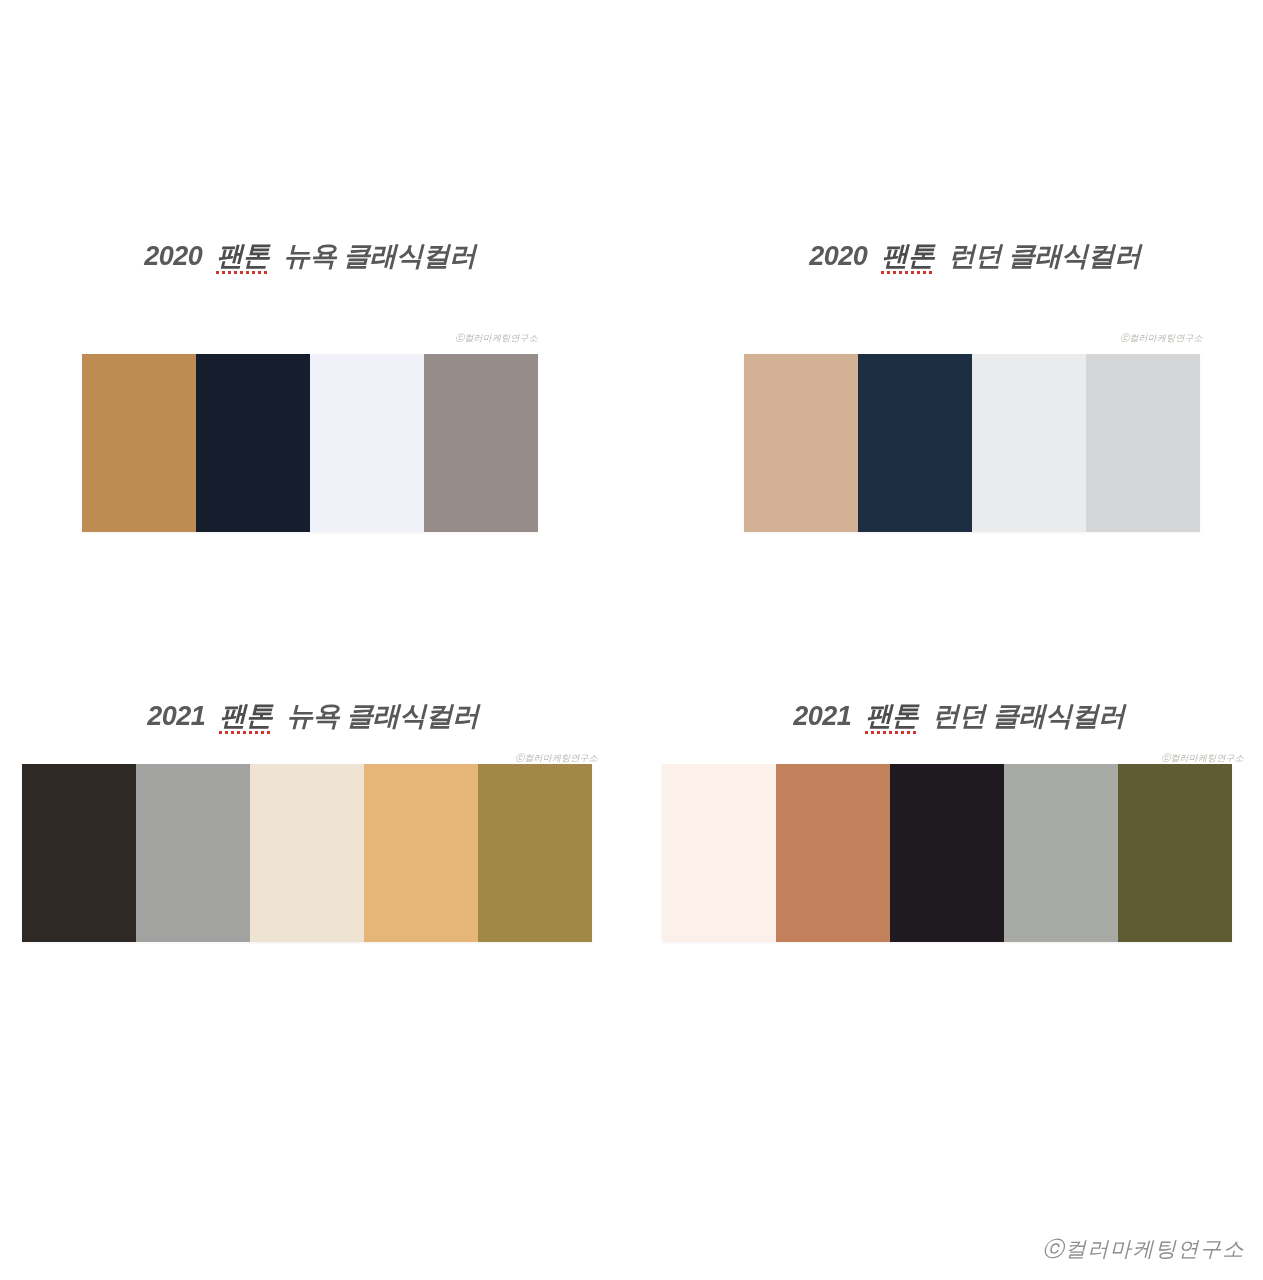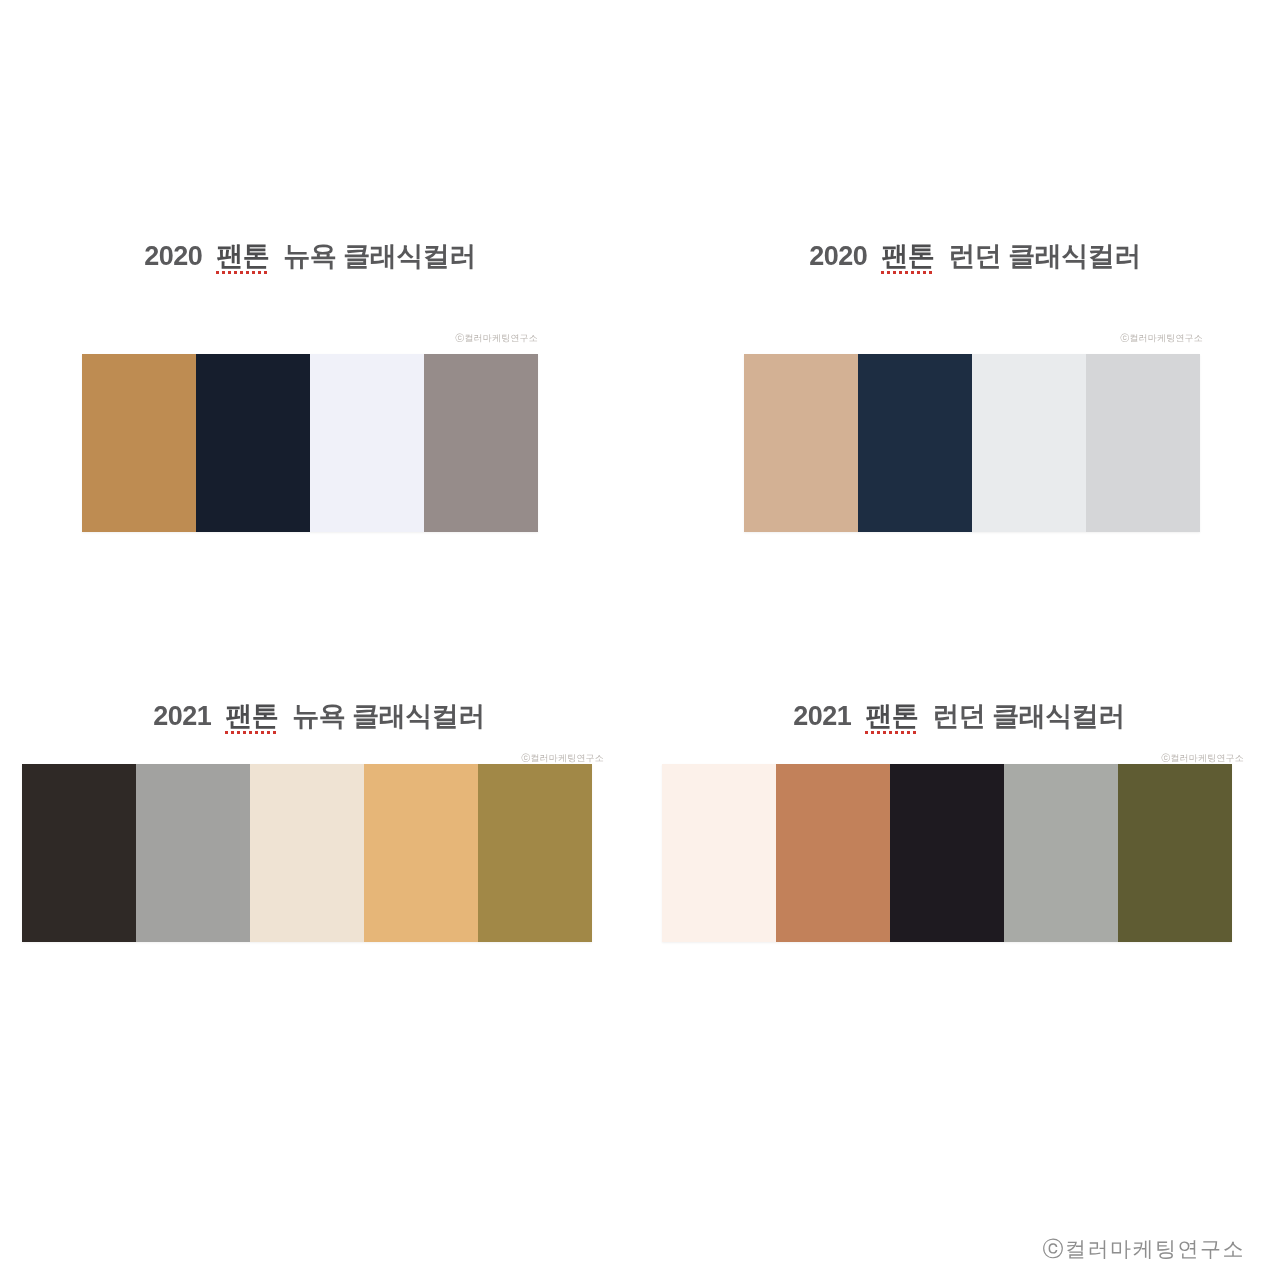--- a/index.html
+++ b/index.html
@@ -11,20 +11,21 @@
     height: 1280px;
     background: #ffffff;
     font-family: "Liberation Sans", sans-serif;
     position: relative;
     overflow: hidden;
   }
 
   .board {
     position: absolute;
     inset: 0;
+    font-style: italic;
   }
 
   
   .panel {
     position: absolute;
   }
 
   .panel-title {
     font-family: "Liberation Sans", sans-serif;
     font-weight: 700;
@@ -119,21 +120,21 @@
     </div>
     <div class="watermark-small" style="right:0px; top:92px; width:200px;">ⓒ컬러마케팅연구소</div>
   </div>
   <div class="swatch-strip" style="left:744px; top:354px; width:456px; height:178px;">
     <div class="swatch" style="background:#D3B194;"></div>
     <div class="swatch" style="background:#1D2D42;"></div>
     <div class="swatch" style="background:#E9EBED;"></div>
     <div class="swatch" style="background:#D5D6D8;"></div>
   </div>
 
-  <div class="panel" style="left:34px; top:700px; width:570px;">
+  <div class="panel" style="left:28px; top:700px; width:570px;">
     <div class="panel-title">
       <span class="year">2021</span>
       <span>&nbsp;</span><span class="kw">팬톤</span><span>&nbsp;</span>
       <span>뉴욕 클래식컬러</span>
     </div>
     <div class="watermark-small" style="right:0px; top:52px; width:200px;">ⓒ컬러마케팅연구소</div>
   </div>
   <div class="swatch-strip" style="left:22px; top:764px; width:570px; height:178px;">
     <div class="swatch" style="background:#2F2926;"></div>
     <div class="swatch" style="background:#A2A2A0;"></div>

